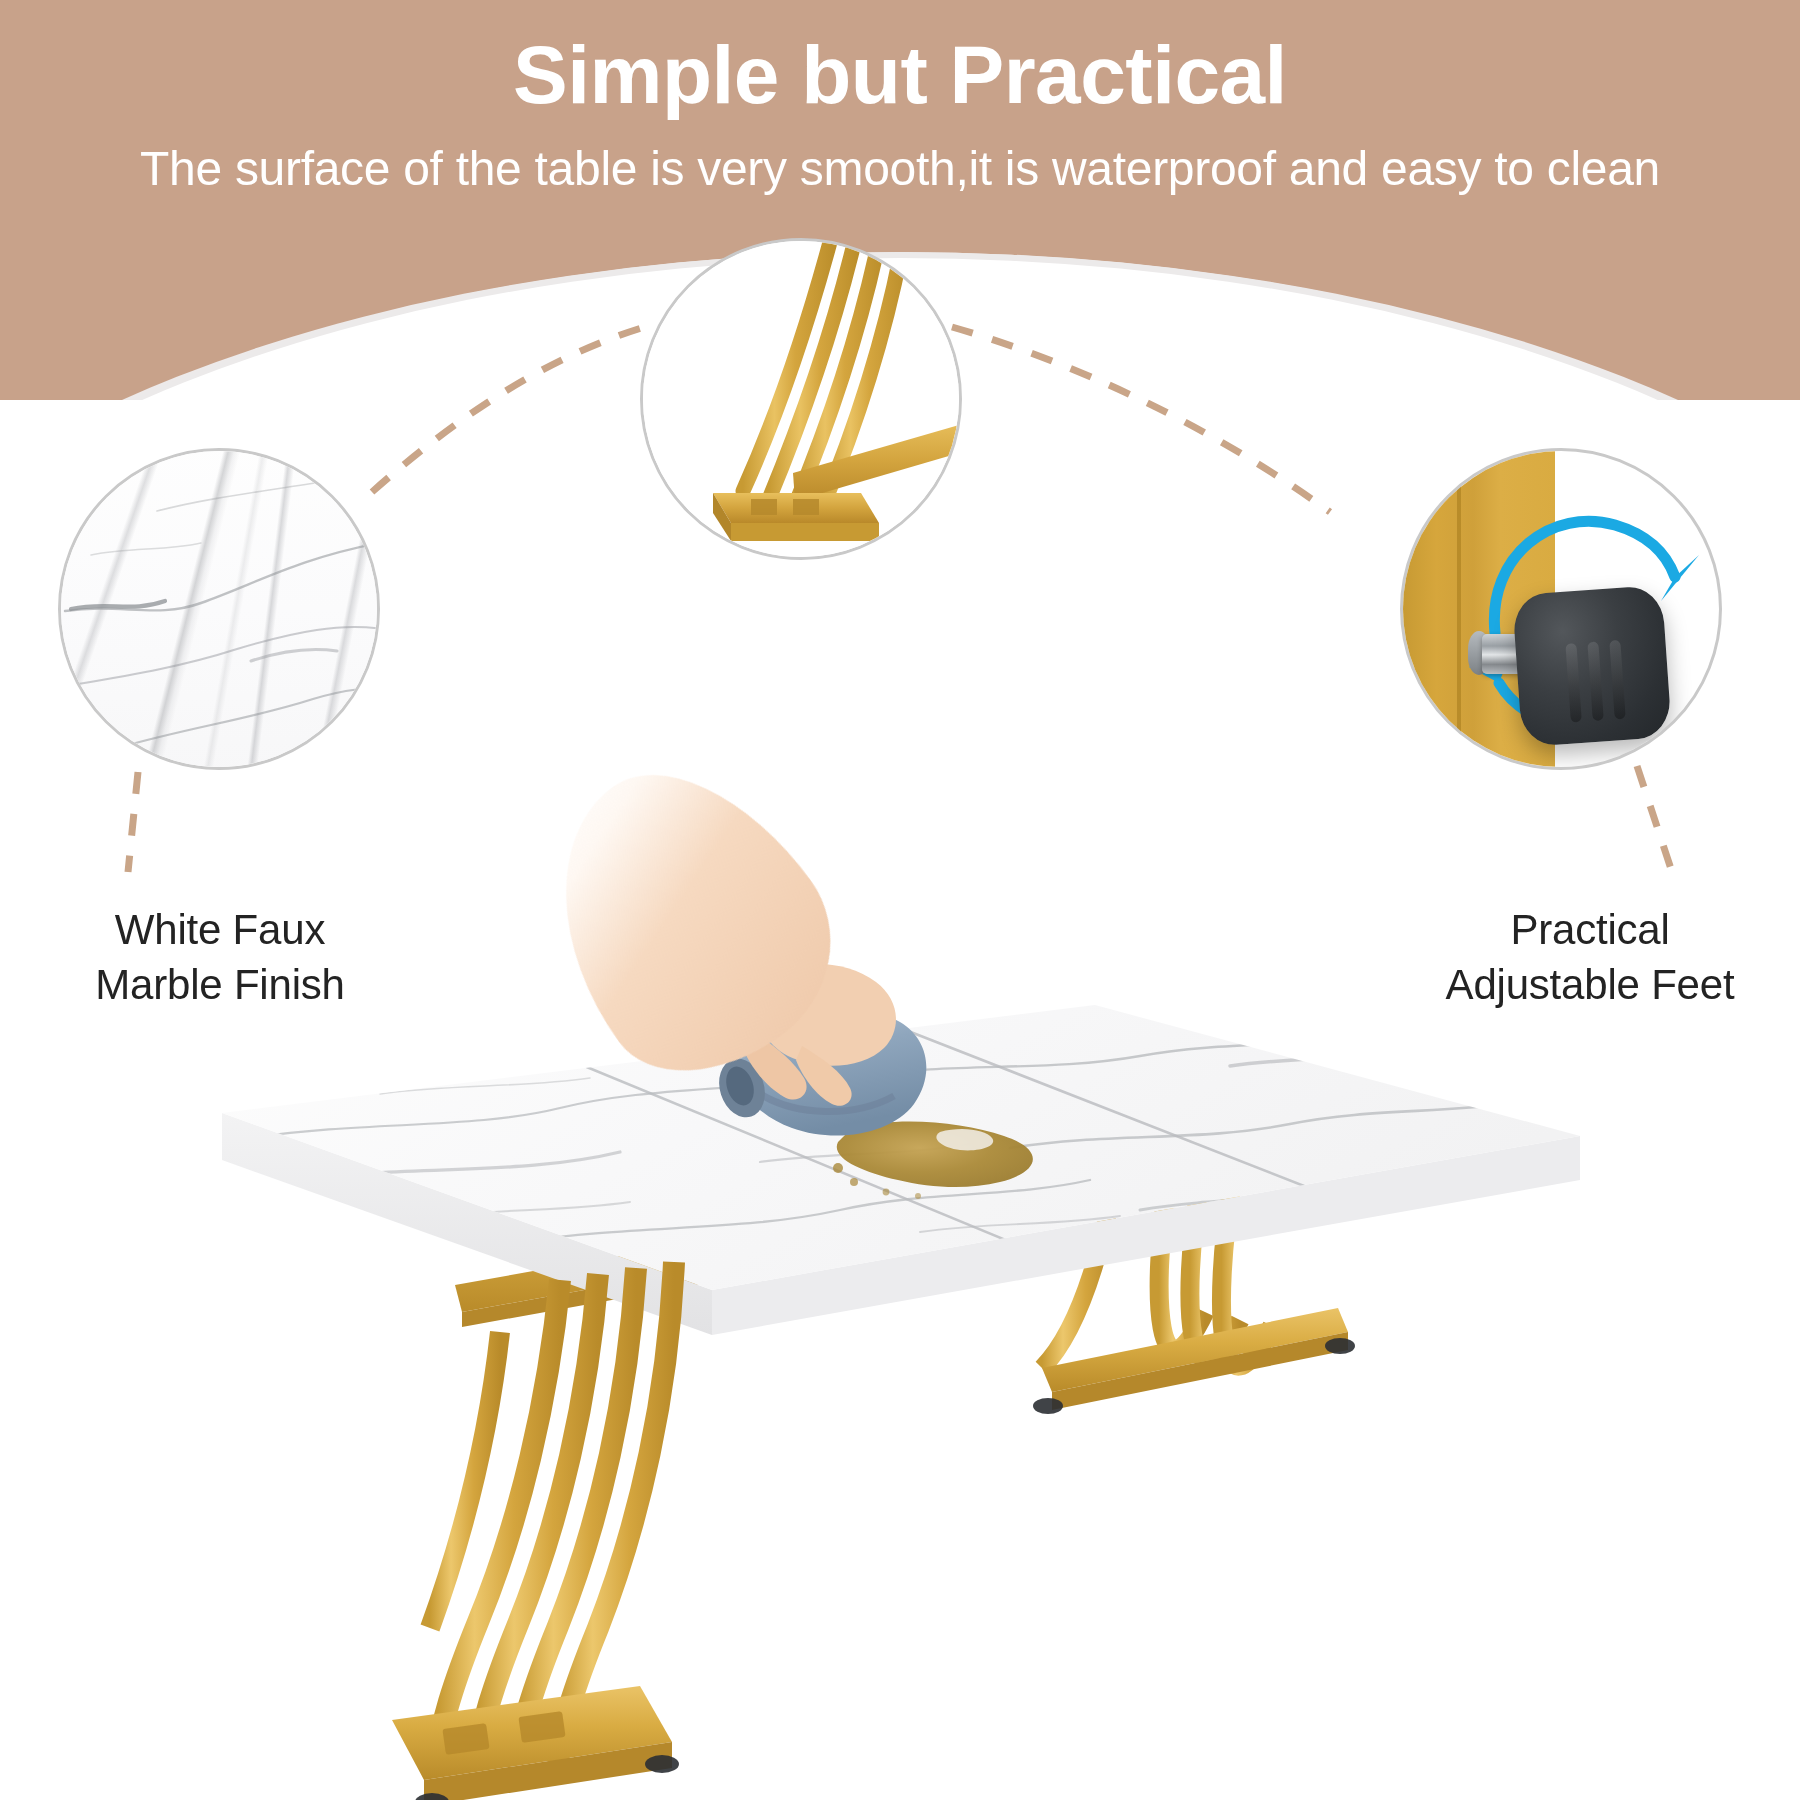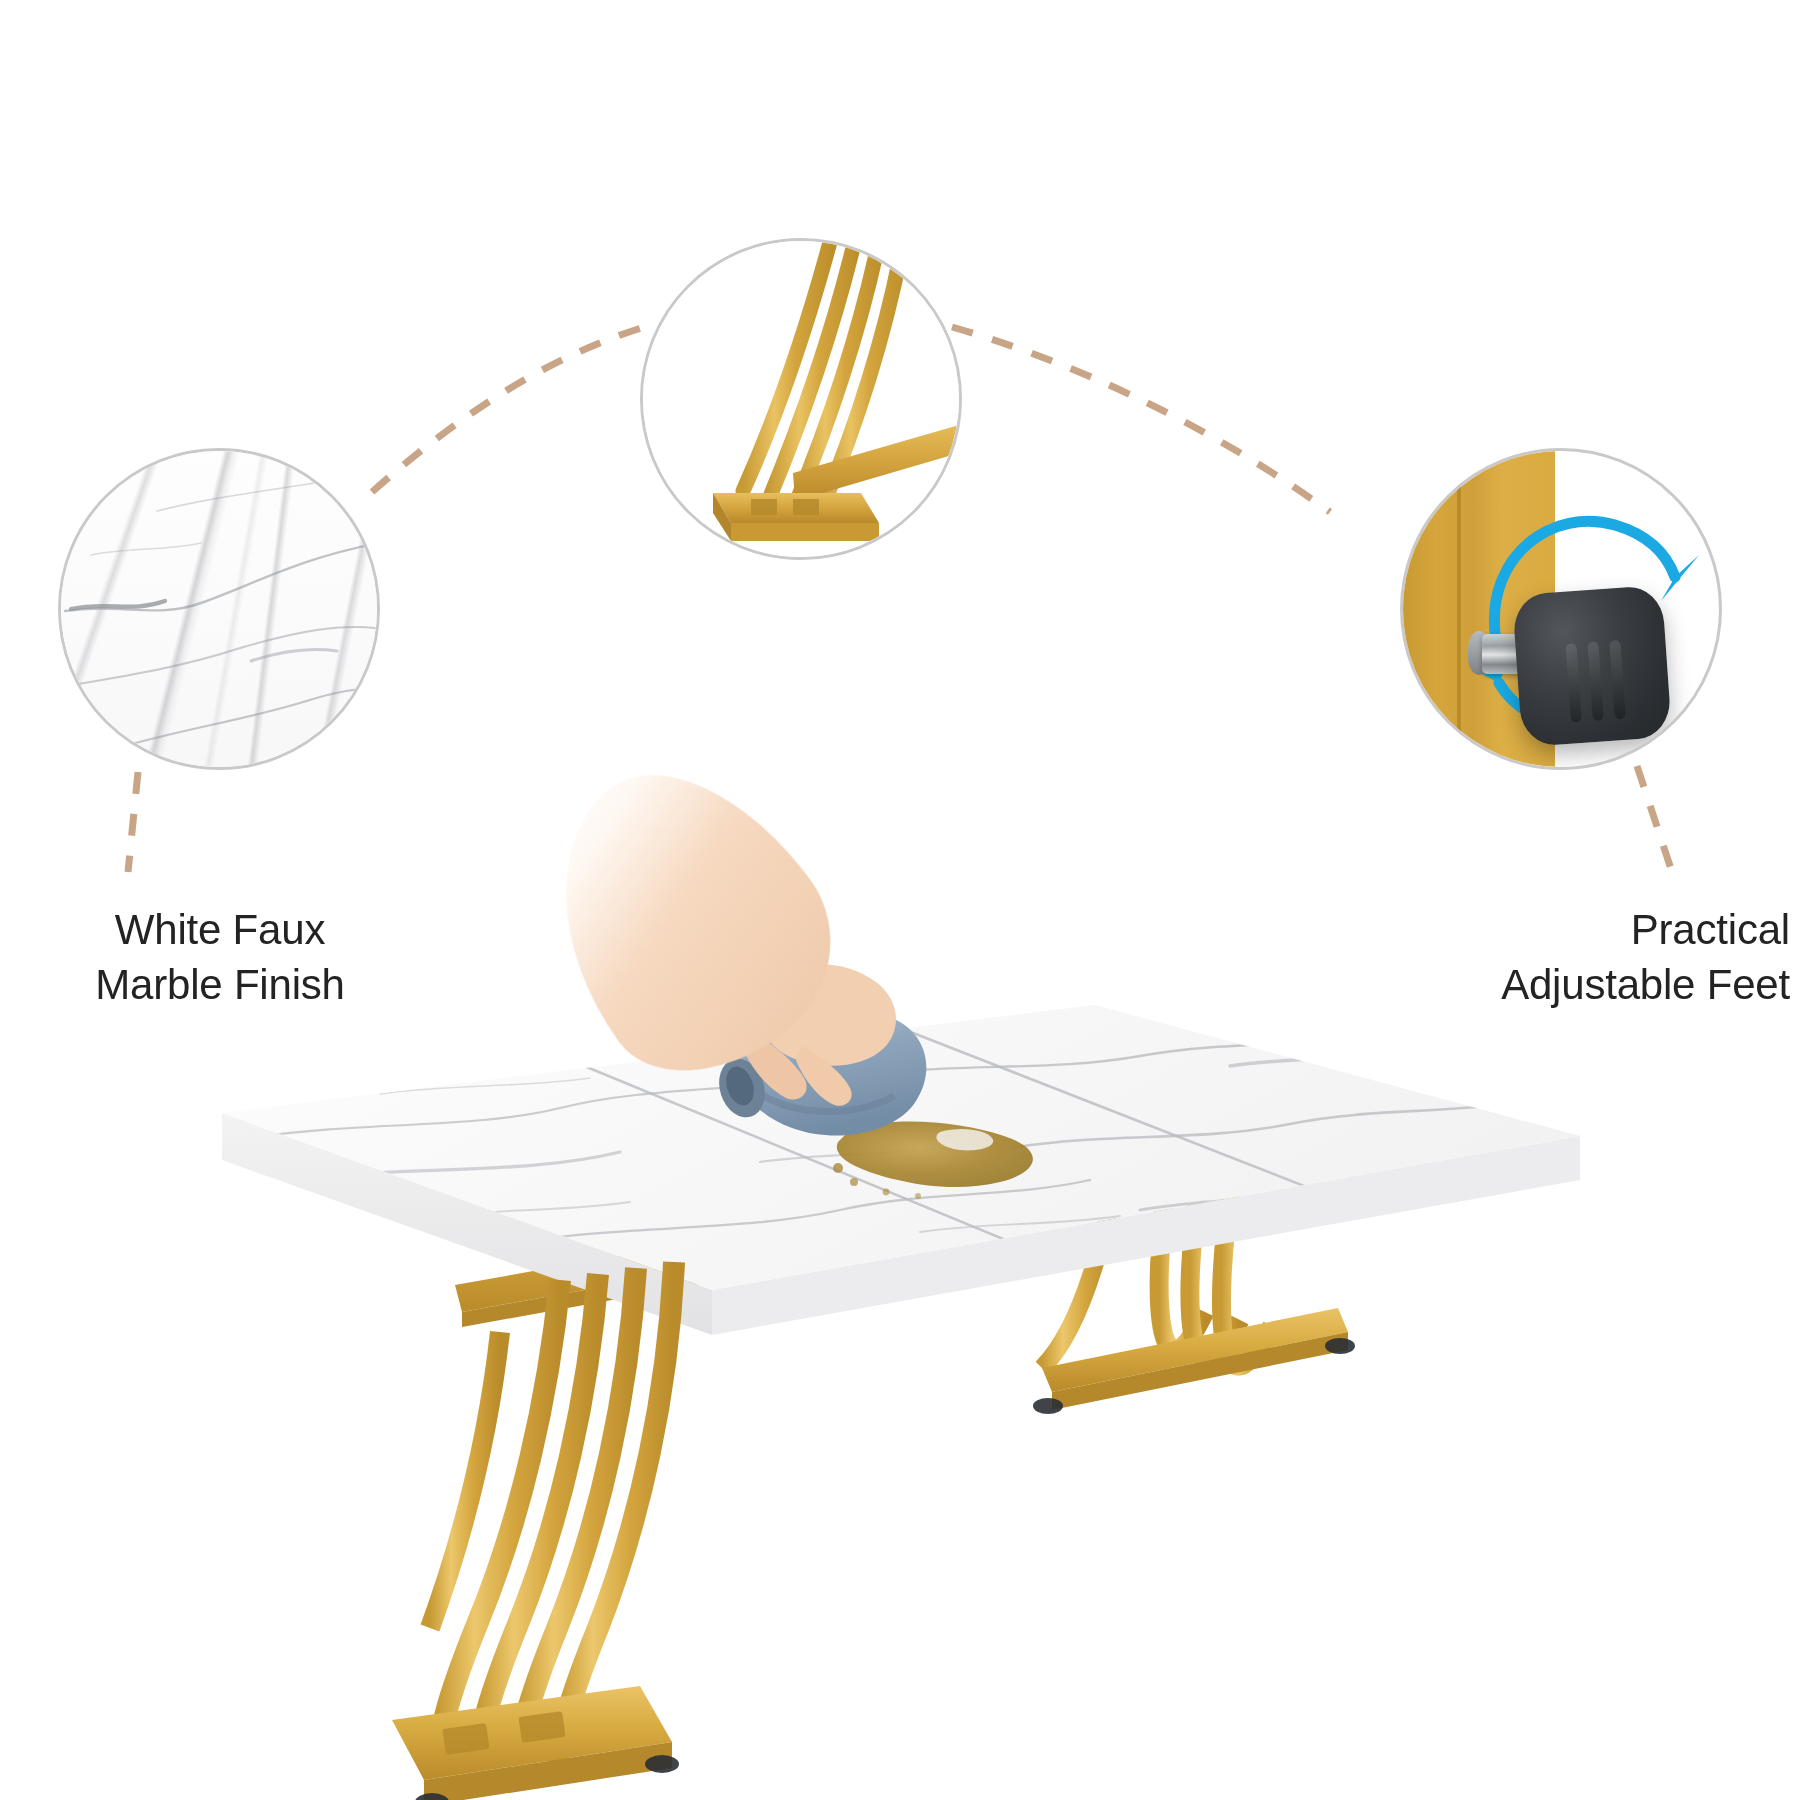--- a/index.html
+++ b/index.html
@@ -171,21 +171,21 @@
     font-size: 42px;
     font-weight: 400;
     color: #232323;
     line-height: 1.32;
     text-align: center;
     letter-spacing: -0.2px;
     white-space: pre-line;
   }
   #label-marble { left: 30px; top: 902px; width: 380px; }
   #label-legs   { left: 590px; top: 640px; width: 420px; }
-  #label-foot   { left: 1390px; top: 902px; width: 400px; text-align: right; }
+  #label-foot   { left: 1390px; top: 902px; width: 400px; }
 
   
   #table-stage {
     position: absolute;
     left: 0; top: 880px;
     width: 1800px; height: 920px;
   }
   .table-svg { position: absolute; left: 0; top: 0; }
 
   
@@ -197,20 +197,26 @@
     border-radius: 58% 42% 46% 54% / 70% 64% 36% 30%;
     transform: rotate(-36deg);
     filter: blur(0.4px);
   }
 </style>
 </head>
 <body>
 
 <div id="page">
 
+  <div class="header-band">
+    <div class="header-title">Simple but Practical</div>
+    <div class="header-subtitle">The surface of the table is very smooth,it is waterproof and easy to clean</div>
+    <div class="header-ellipse-shade"></div>
+    <div class="header-ellipse"></div>
+  </div>
 
   <svg class="connector" width="1800" height="960" viewBox="0 0 1800 960" style="left:0;top:0;">
 
     <path d="M 372 492 C 470 405 560 352 648 326" fill="none" stroke="#c9a588" stroke-width="7" stroke-dasharray="22 20" stroke-linecap="butt"></path>
 
     <path d="M 952 327 C 1060 358 1200 418 1330 512" fill="none" stroke="#c9a588" stroke-width="7" stroke-dasharray="22 20" stroke-linecap="butt"></path>
 
     <path d="M 138 772 L 128 872" fill="none" stroke="#c9a588" stroke-width="7" stroke-dasharray="22 20" stroke-linecap="butt"></path>
 
     <path d="M 1637 766 L 1672 872" fill="none" stroke="#c9a588" stroke-width="7" stroke-dasharray="22 20" stroke-linecap="butt"></path>

